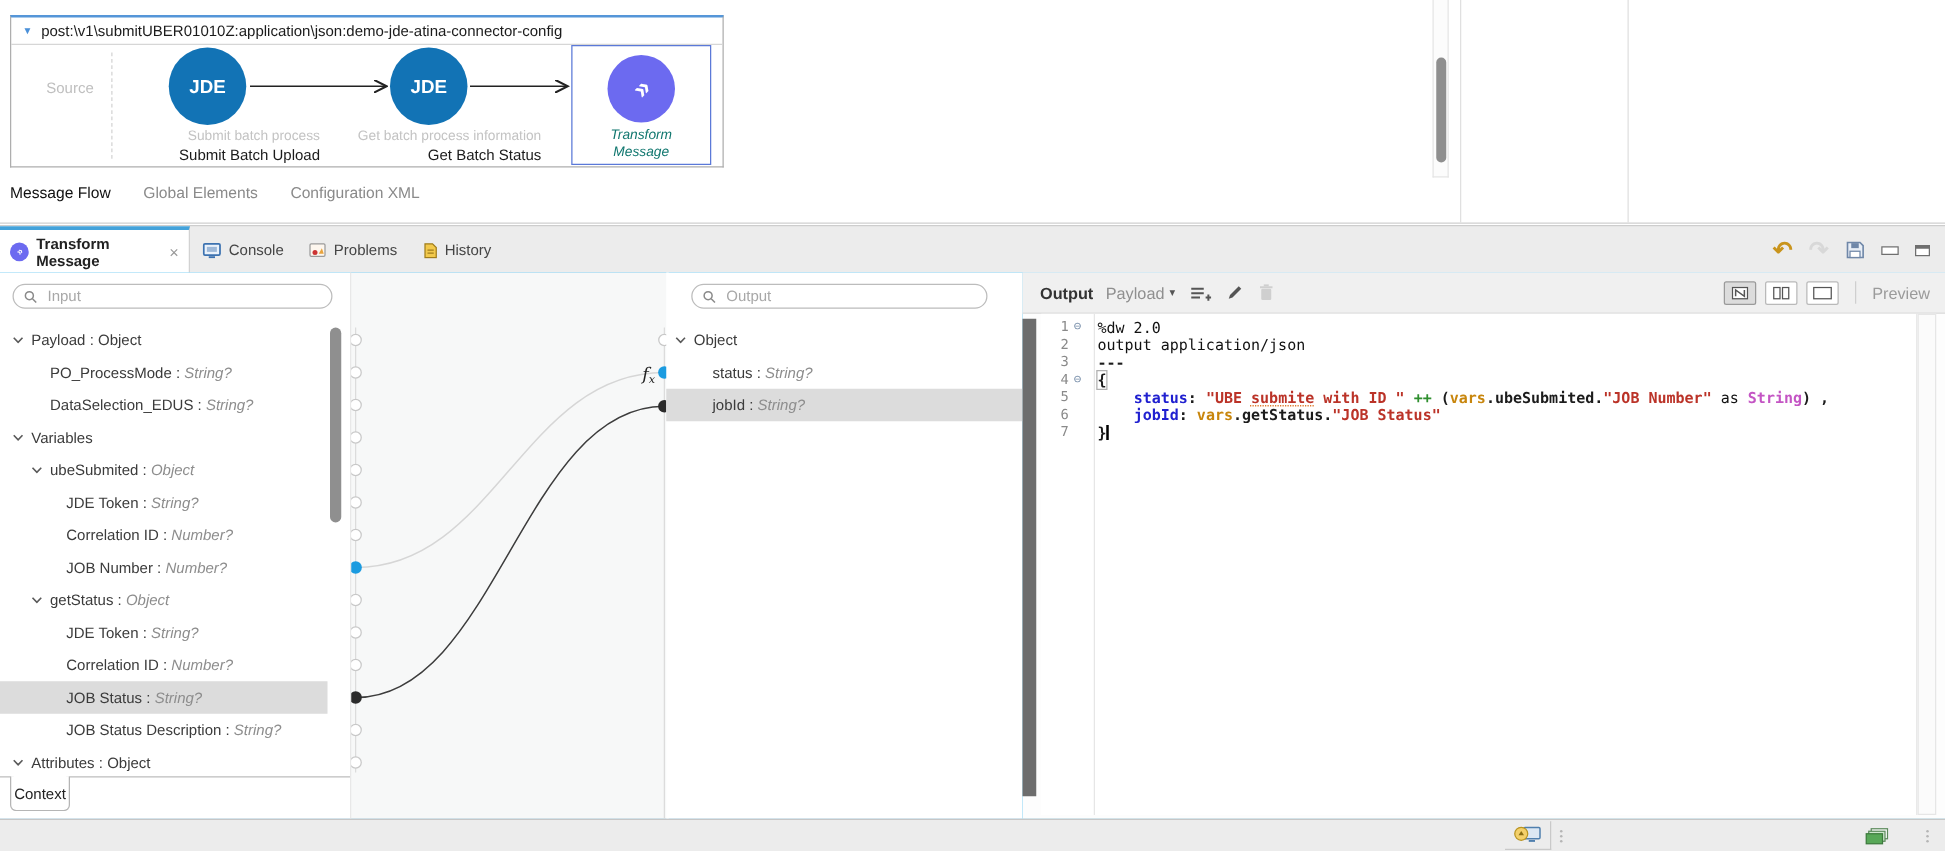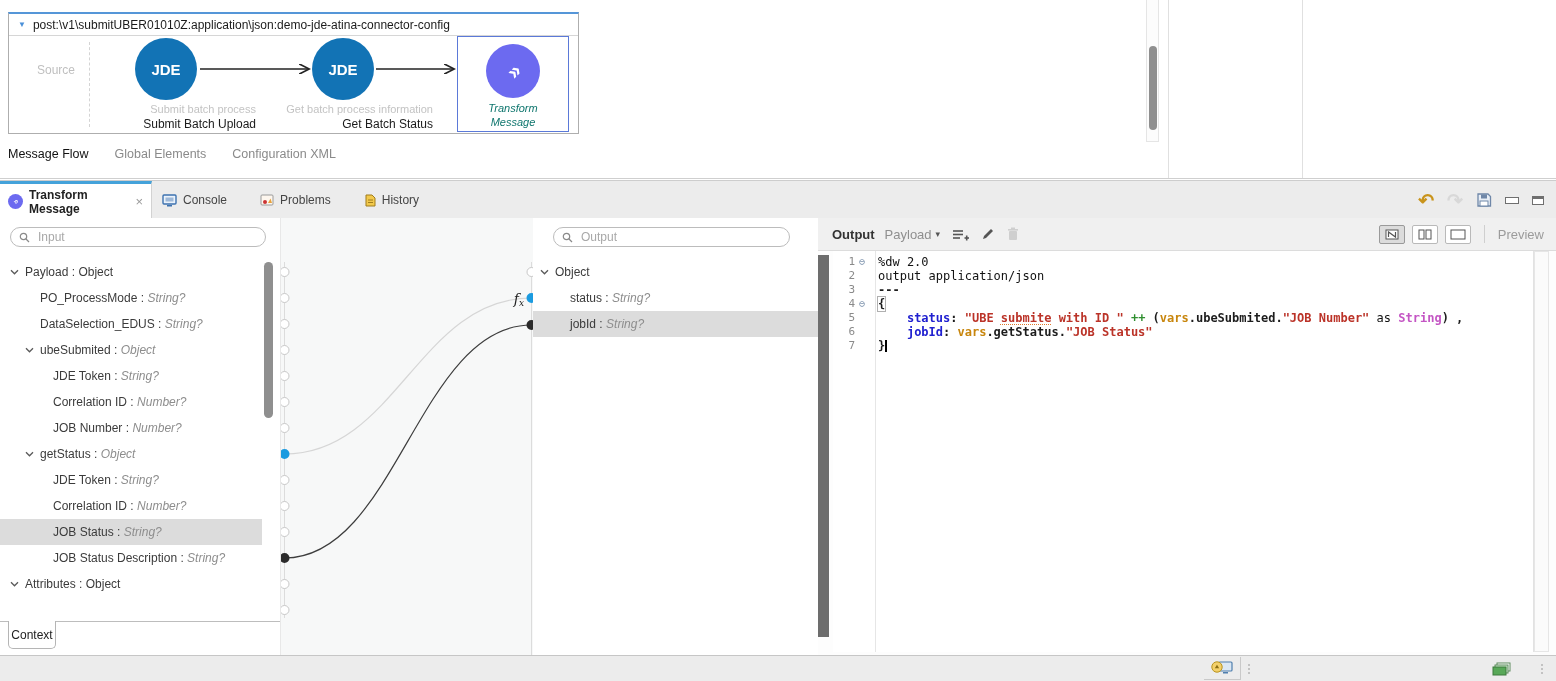--- a/index.html
+++ b/index.html
@@ -26,21 +26,21 @@
   .ctab.active{color:#111;}
   .canvas-scrollbar{position:absolute;left:1146px;top:0;width:13px;height:142px;background:#fcfcfc;border:1px solid #e5e5e5;border-top:none;box-sizing:border-box;}
   .canvas-scrollbar .thumb{position:absolute;left:2px;top:46px;width:8px;height:84px;background:#8f8f8f;border-radius:4px;}
   .vline{position:absolute;top:0;height:178px;width:1px;background:#e0e0e0;}
   
   .tabstrip{position:absolute;left:0;top:180px;width:1556px;height:38px;background:#ececec;border-top:1px solid #cdcdcd;box-sizing:border-box;}
   .tab-active{position:absolute;left:0;top:0;height:38px;width:152px;background:#fff;border-top:3px solid var(--tab-accent);border-right:1px solid #d2d2d2;display:flex;align-items:center;gap:6px;padding:0 8px;box-sizing:border-box;font-size:12px;font-weight:bold;color:#222;}
   .tab-mini-circle{width:15px;height:15px;border-radius:50%;background:var(--transform-purple);display:flex;align-items:center;justify-content:center;flex:none;}
   .tab-mini-glyph{color:#fff;font-size:8px;font-weight:bold;transform:rotate(-45deg);letter-spacing:-1px;line-height:1;}
   .tab-close{color:#9a9a9a;font-size:13px;margin-left:3px;font-weight:normal;}
-  .tabs-rest{position:absolute;left:162px;top:0;height:38px;display:flex;align-items:center;gap:33px;font-size:12px;color:#454545;}
+  .tabs-rest{position:absolute;left:162px;top:0;height:38px;display:flex;align-items:center;gap:20px;font-size:12px;color:#454545;}
   .ptab{display:flex;align-items:center;gap:6px;}
   .toolbar-right{position:absolute;right:12px;top:0;height:38px;display:flex;align-items:center;gap:13px;}
   .ico-undo{color:#c9941c;font-size:19px;font-weight:bold;line-height:1;}
   .ico-redo{color:#d8d8d8;font-size:19px;font-weight:bold;line-height:1;}
   .ico-min{width:12px;height:5px;border:1px solid #6f6f6f;background:#fff;}
   .ico-max{width:12px;height:9px;border:1px solid #6f6f6f;border-top:3px solid #6f6f6f;background:#fff;box-sizing:border-box;}
   
   .main{position:absolute;left:0;top:218px;width:1556px;height:437px;background:#0ea5e9;}
   .input-panel{position:absolute;left:0;top:0;width:280px;height:437px;background:#fff;}
   .search-box{position:absolute;height:20px;border:1px solid #bcbcbc;border-radius:10px;display:flex;align-items:center;padding:0 8px;gap:6px;box-sizing:border-box;background:#fff;}
@@ -211,20 +211,23 @@
             <line x1="7" y1="7" x2="10" y2="10" stroke="#8a8a8a" stroke-width="1.2"></line>
           </svg>
         <input type="text" placeholder="Input" style="">
       </div>
       <div class="tree" id="input-tree">
           <div class="tree-row" style="padding-left: 10px;"><span class="chev"><svg width="9" height="6" viewBox="0 0 9 6">
                 <polyline points="1,1.2 4.5,4.8 8,1.2" fill="none" stroke="#5a5a5a" stroke-width="1.3"></polyline>
               </svg></span><span>Payload</span><span> : </span><span class="tp roman">Object</span></div>
           <div class="tree-row" style="padding-left: 40px;"><span>PO_ProcessMode</span><span> : </span><span class="tp">String?</span></div>
           <div class="tree-row" style="padding-left: 40px;"><span>DataSelection_EDUS</span><span> : </span><span class="tp">String?</span></div>
+          <div class="tree-row" style="padding-left: 10px;"><span class="chev"><svg width="9" height="6" viewBox="0 0 9 6">
+                <polyline points="1,1.2 4.5,4.8 8,1.2" fill="none" stroke="#5a5a5a" stroke-width="1.3"></polyline>
+              </svg></span><span>Variables</span></div>
           <div class="tree-row" style="padding-left: 25px;"><span class="chev"><svg width="9" height="6" viewBox="0 0 9 6">
                 <polyline points="1,1.2 4.5,4.8 8,1.2" fill="none" stroke="#5a5a5a" stroke-width="1.3"></polyline>
               </svg></span><span>ubeSubmited</span><span> : </span><span class="tp">Object</span></div>
           <div class="tree-row" style="padding-left: 53px;"><span>JDE Token</span><span> : </span><span class="tp">String?</span></div>
           <div class="tree-row" style="padding-left: 53px;"><span>Correlation ID</span><span> : </span><span class="tp">Number?</span></div>
           <div class="tree-row" style="padding-left: 53px;"><span>JOB Number</span><span> : </span><span class="tp">Number?</span></div>
           <div class="tree-row" style="padding-left: 25px;"><span class="chev"><svg width="9" height="6" viewBox="0 0 9 6">
                 <polyline points="1,1.2 4.5,4.8 8,1.2" fill="none" stroke="#5a5a5a" stroke-width="1.3"></polyline>
               </svg></span><span>getStatus</span><span> : </span><span class="tp">Object</span></div>
           <div class="tree-row" style="padding-left: 53px;"><span>JDE Token</span><span> : </span><span class="tp">String?</span></div>

